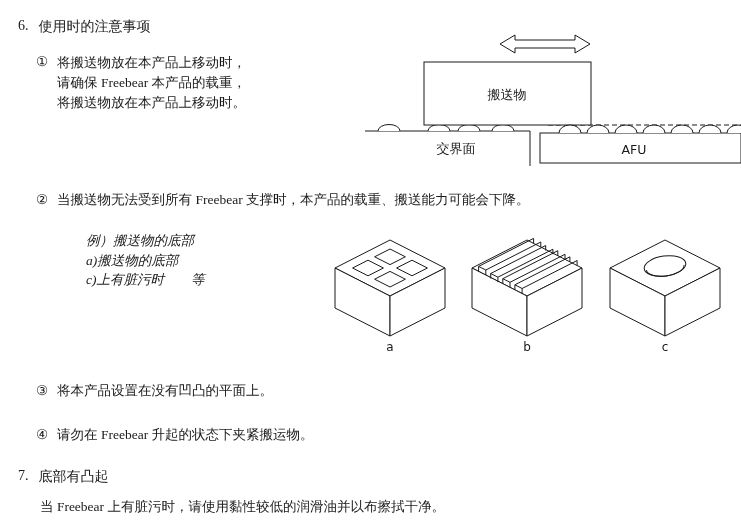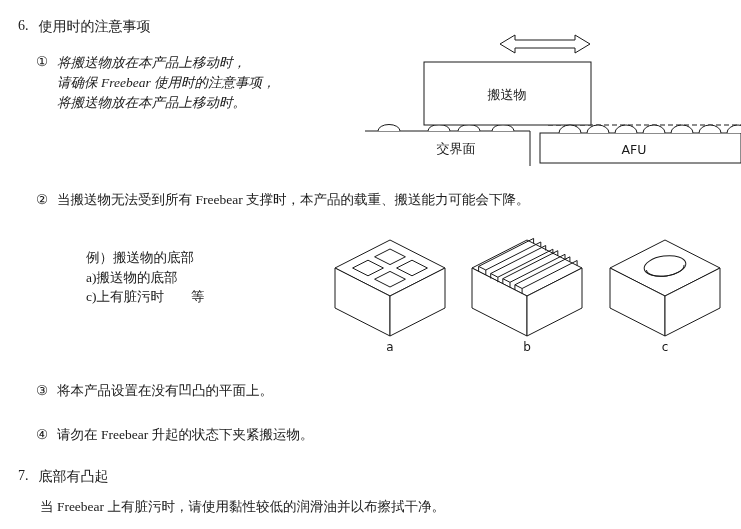--- a/index.html
+++ b/index.html
@@ -5,21 +5,21 @@
   html,body { margin:0; padding:0; background:#fff; }
   .page {
     position:relative; width:741px; height:529px; background:#ffffff;
     font-family:"Liberation Serif","DejaVu Serif",serif;
     color:#1a1a1a; overflow:hidden;
   }
   .abs { position:absolute; }
   .heading { display:flex; gap:10px; font-size:14px; }
   .note { display:flex; gap:9px; font-size:13.5px; }
   .note .marker { flex:0 0 auto; }
-  .note .lines div { line-height:20px; white-space:nowrap;font-style:italic; }
+  .note .lines div { line-height:20px; white-space:nowrap; }
   .note .single { line-height:18px; white-space:nowrap; }
   .example div { line-height:19.6px; font-size:13.5px; white-space:nowrap; }
   .body7 { font-size:13.5px; white-space:nowrap; }
   svg { display:block; }
   svg text { font-size:13px; fill:#1a1a1a; font-family:"Liberation Serif","DejaVu Serif",serif; }
   svg text.sans { font-family:"DejaVu Sans","Liberation Sans",sans-serif; font-size:12.5px; }
   svg text.figlabel { font-family:"DejaVu Sans","Liberation Sans",sans-serif; font-size:12px; }
   .ln { stroke:#1a1a1a; stroke-width:1; fill:none; }
   .lnw { stroke:#1a1a1a; stroke-width:1; fill:#ffffff; }
 </style>
@@ -30,21 +30,21 @@
 
   <div class="heading abs" style="left:18px; top:18px;">
     <span>6.</span>
     <span>使用时的注意事项</span>
   </div>
 
   <div class="note abs" style="left:36px; top:53px;">
     <span class="marker">①</span>
     <div class="lines">
       <div>将搬送物放在本产品上移动时，</div>
-      <div>请确保 Freebear 使用时的注意事项，</div>
+      <div>请确保 Freebear 本产品的载重，</div>
       <div>将搬送物放在本产品上移动时。</div>
     </div>
   </div>
 
   <svg class="abs" style="left:362px; top:28px;" width="379" height="140" viewBox="0 0 379 140">
 
     <polygon class="lnw" points="138,16 153,7 153,12 213,12 213,7 228,16 213,25 213,20 153,20 153,25"></polygon>
 
     <path class="ln" stroke-dasharray="5 3" d="M186,97 H379"></path>
 
@@ -60,21 +60,21 @@
     <text x="272" y="126" text-anchor="middle" class="sans">AFU</text>
 
     <text x="94" y="125" text-anchor="middle">交界面</text>
   </svg>
 
   <div class="note abs" style="left:36px; top:191px;">
     <span class="marker">②</span>
     <div class="single">当搬送物无法受到所有 Freebear 支撑时，本产品的载重、搬送能力可能会下降。</div>
   </div>
 
-  <div class="example abs" style="left:86px; top:248px;">
+  <div class="example abs" style="left:86px; top:231px;font-style:italic;">
     <div>例）搬送物的底部</div>
     <div>a)搬送物的底部</div>
     <div>c)上有脏污时　　等</div>
   </div>
 
   <svg class="abs" style="left:320px; top:224px;" width="420" height="140" viewBox="0 0 420 140">
 
     <g transform="translate(15,14)">
       <polygon class="lnw" points="55,2 110,30 55,58 0,30"></polygon>
       <polygon class="lnw" points="0,30 55,58 55,98 0,70"></polygon>

